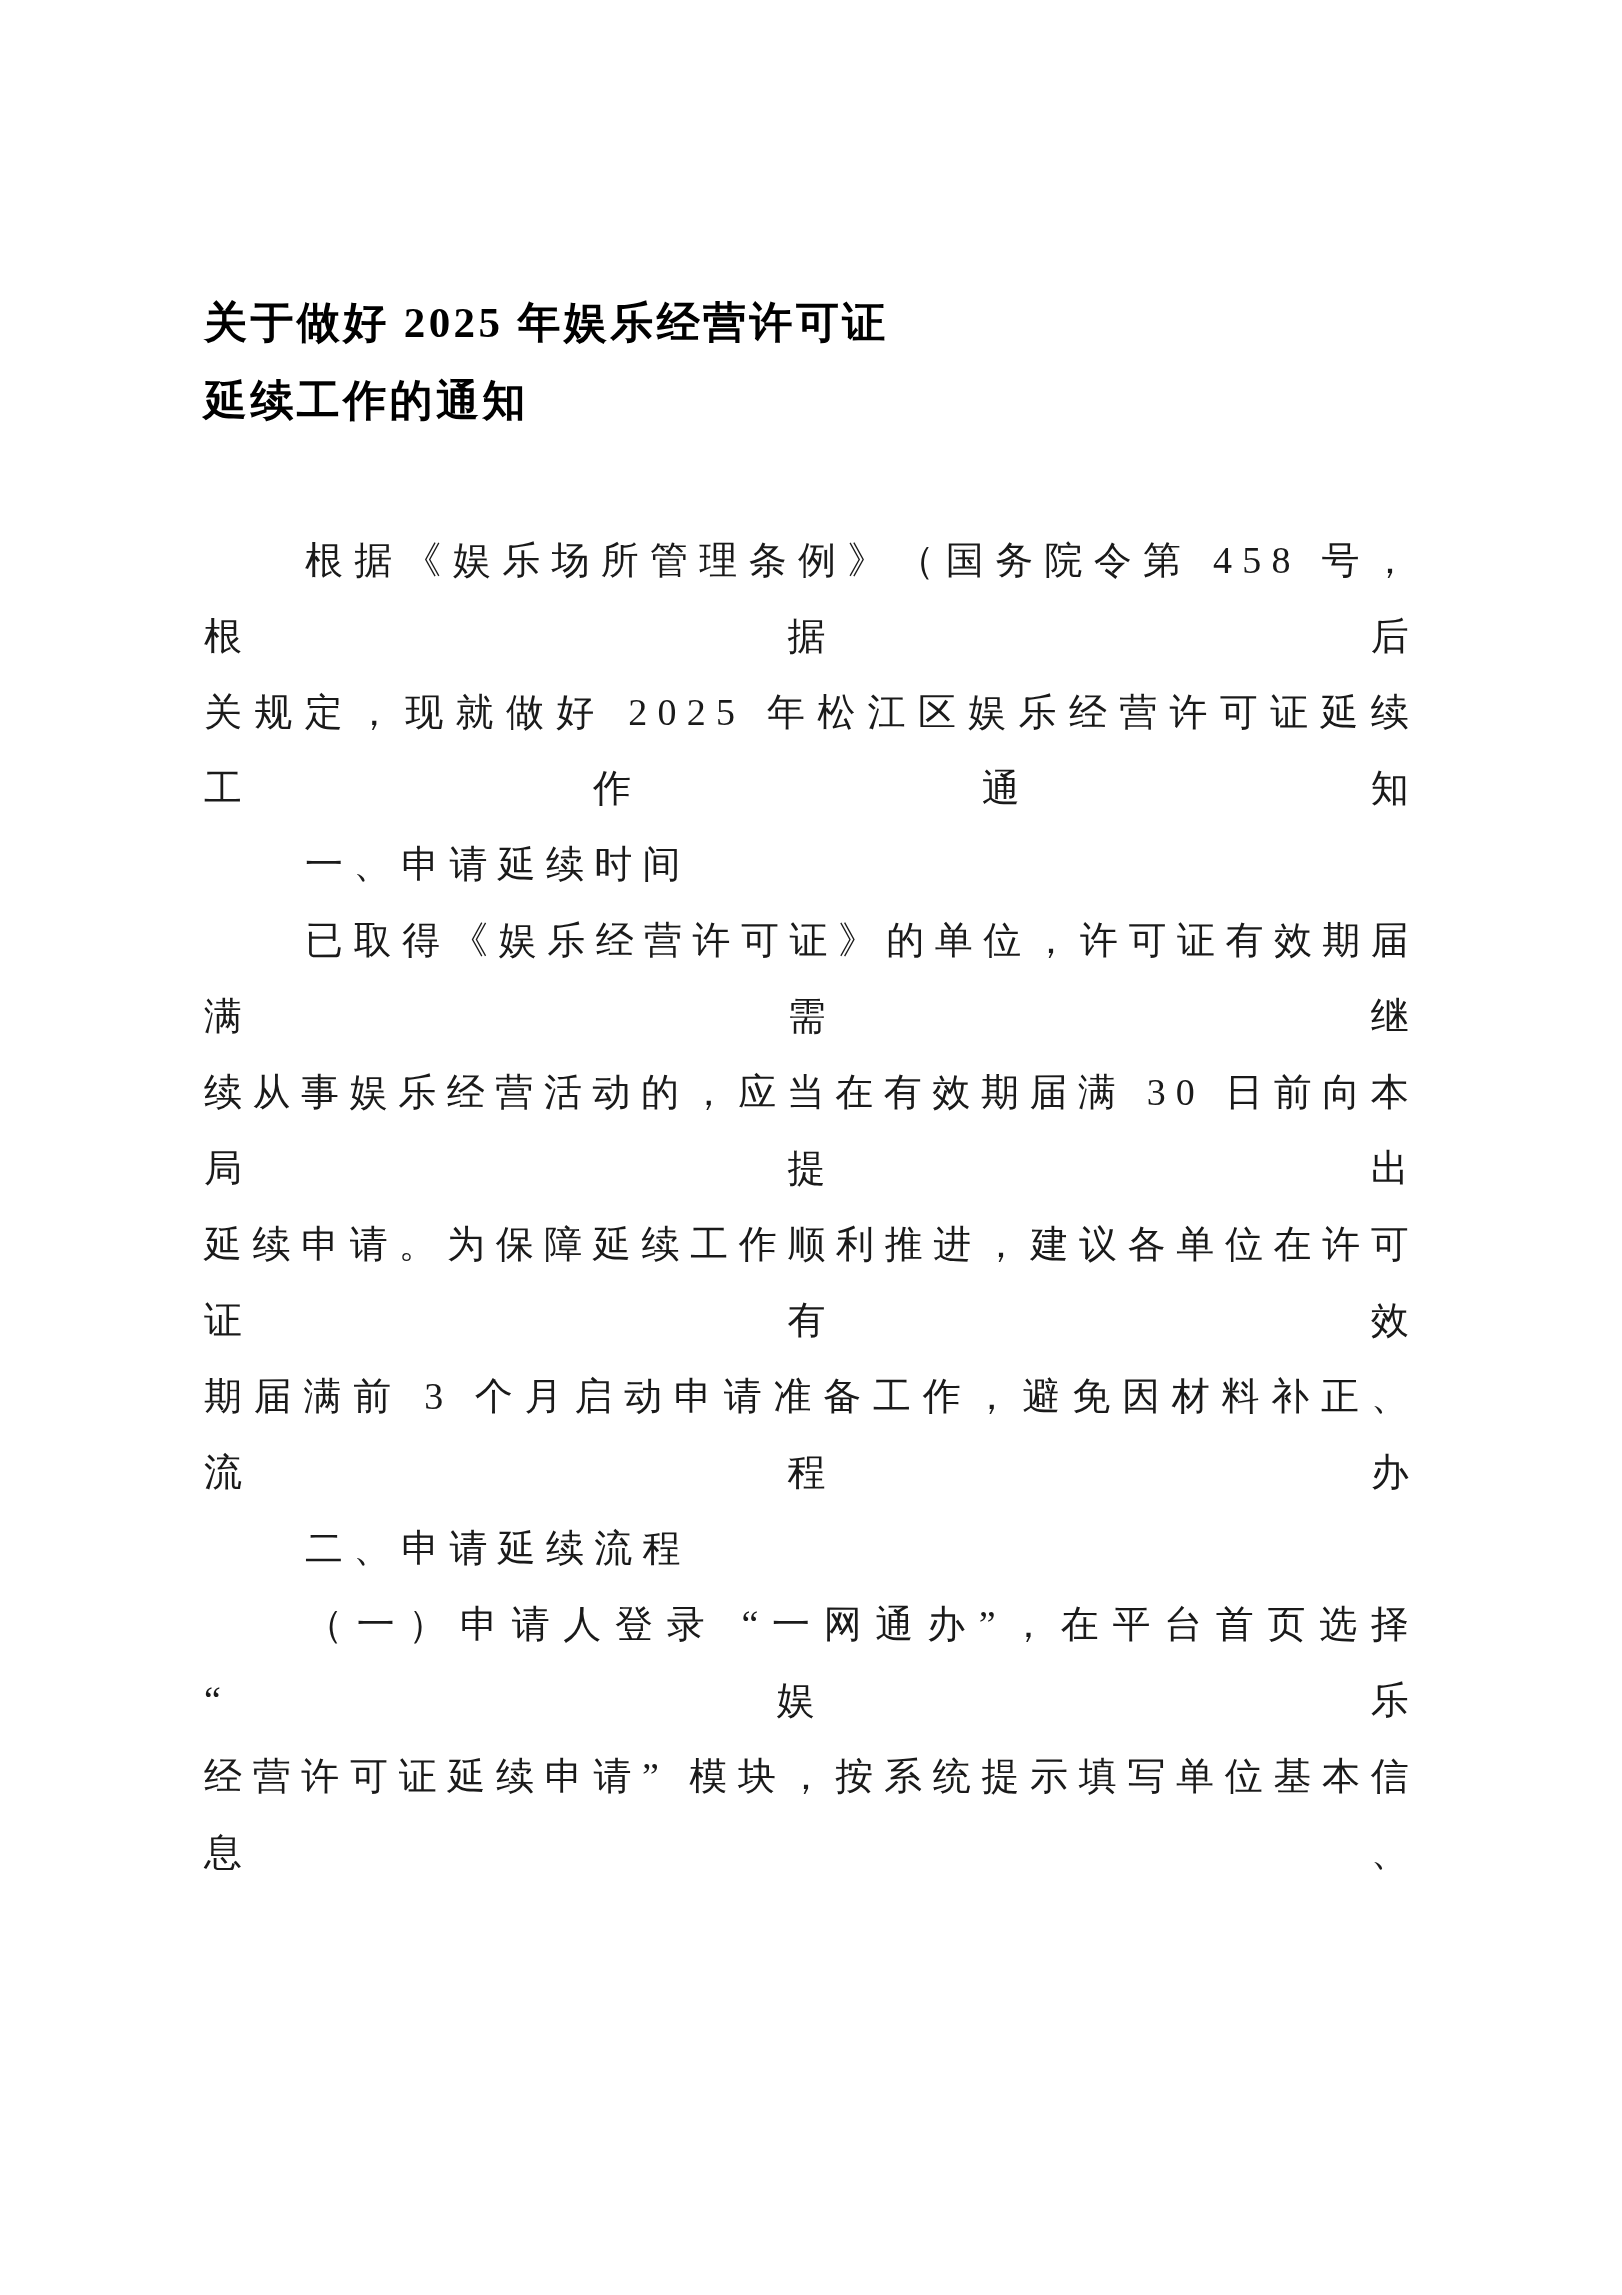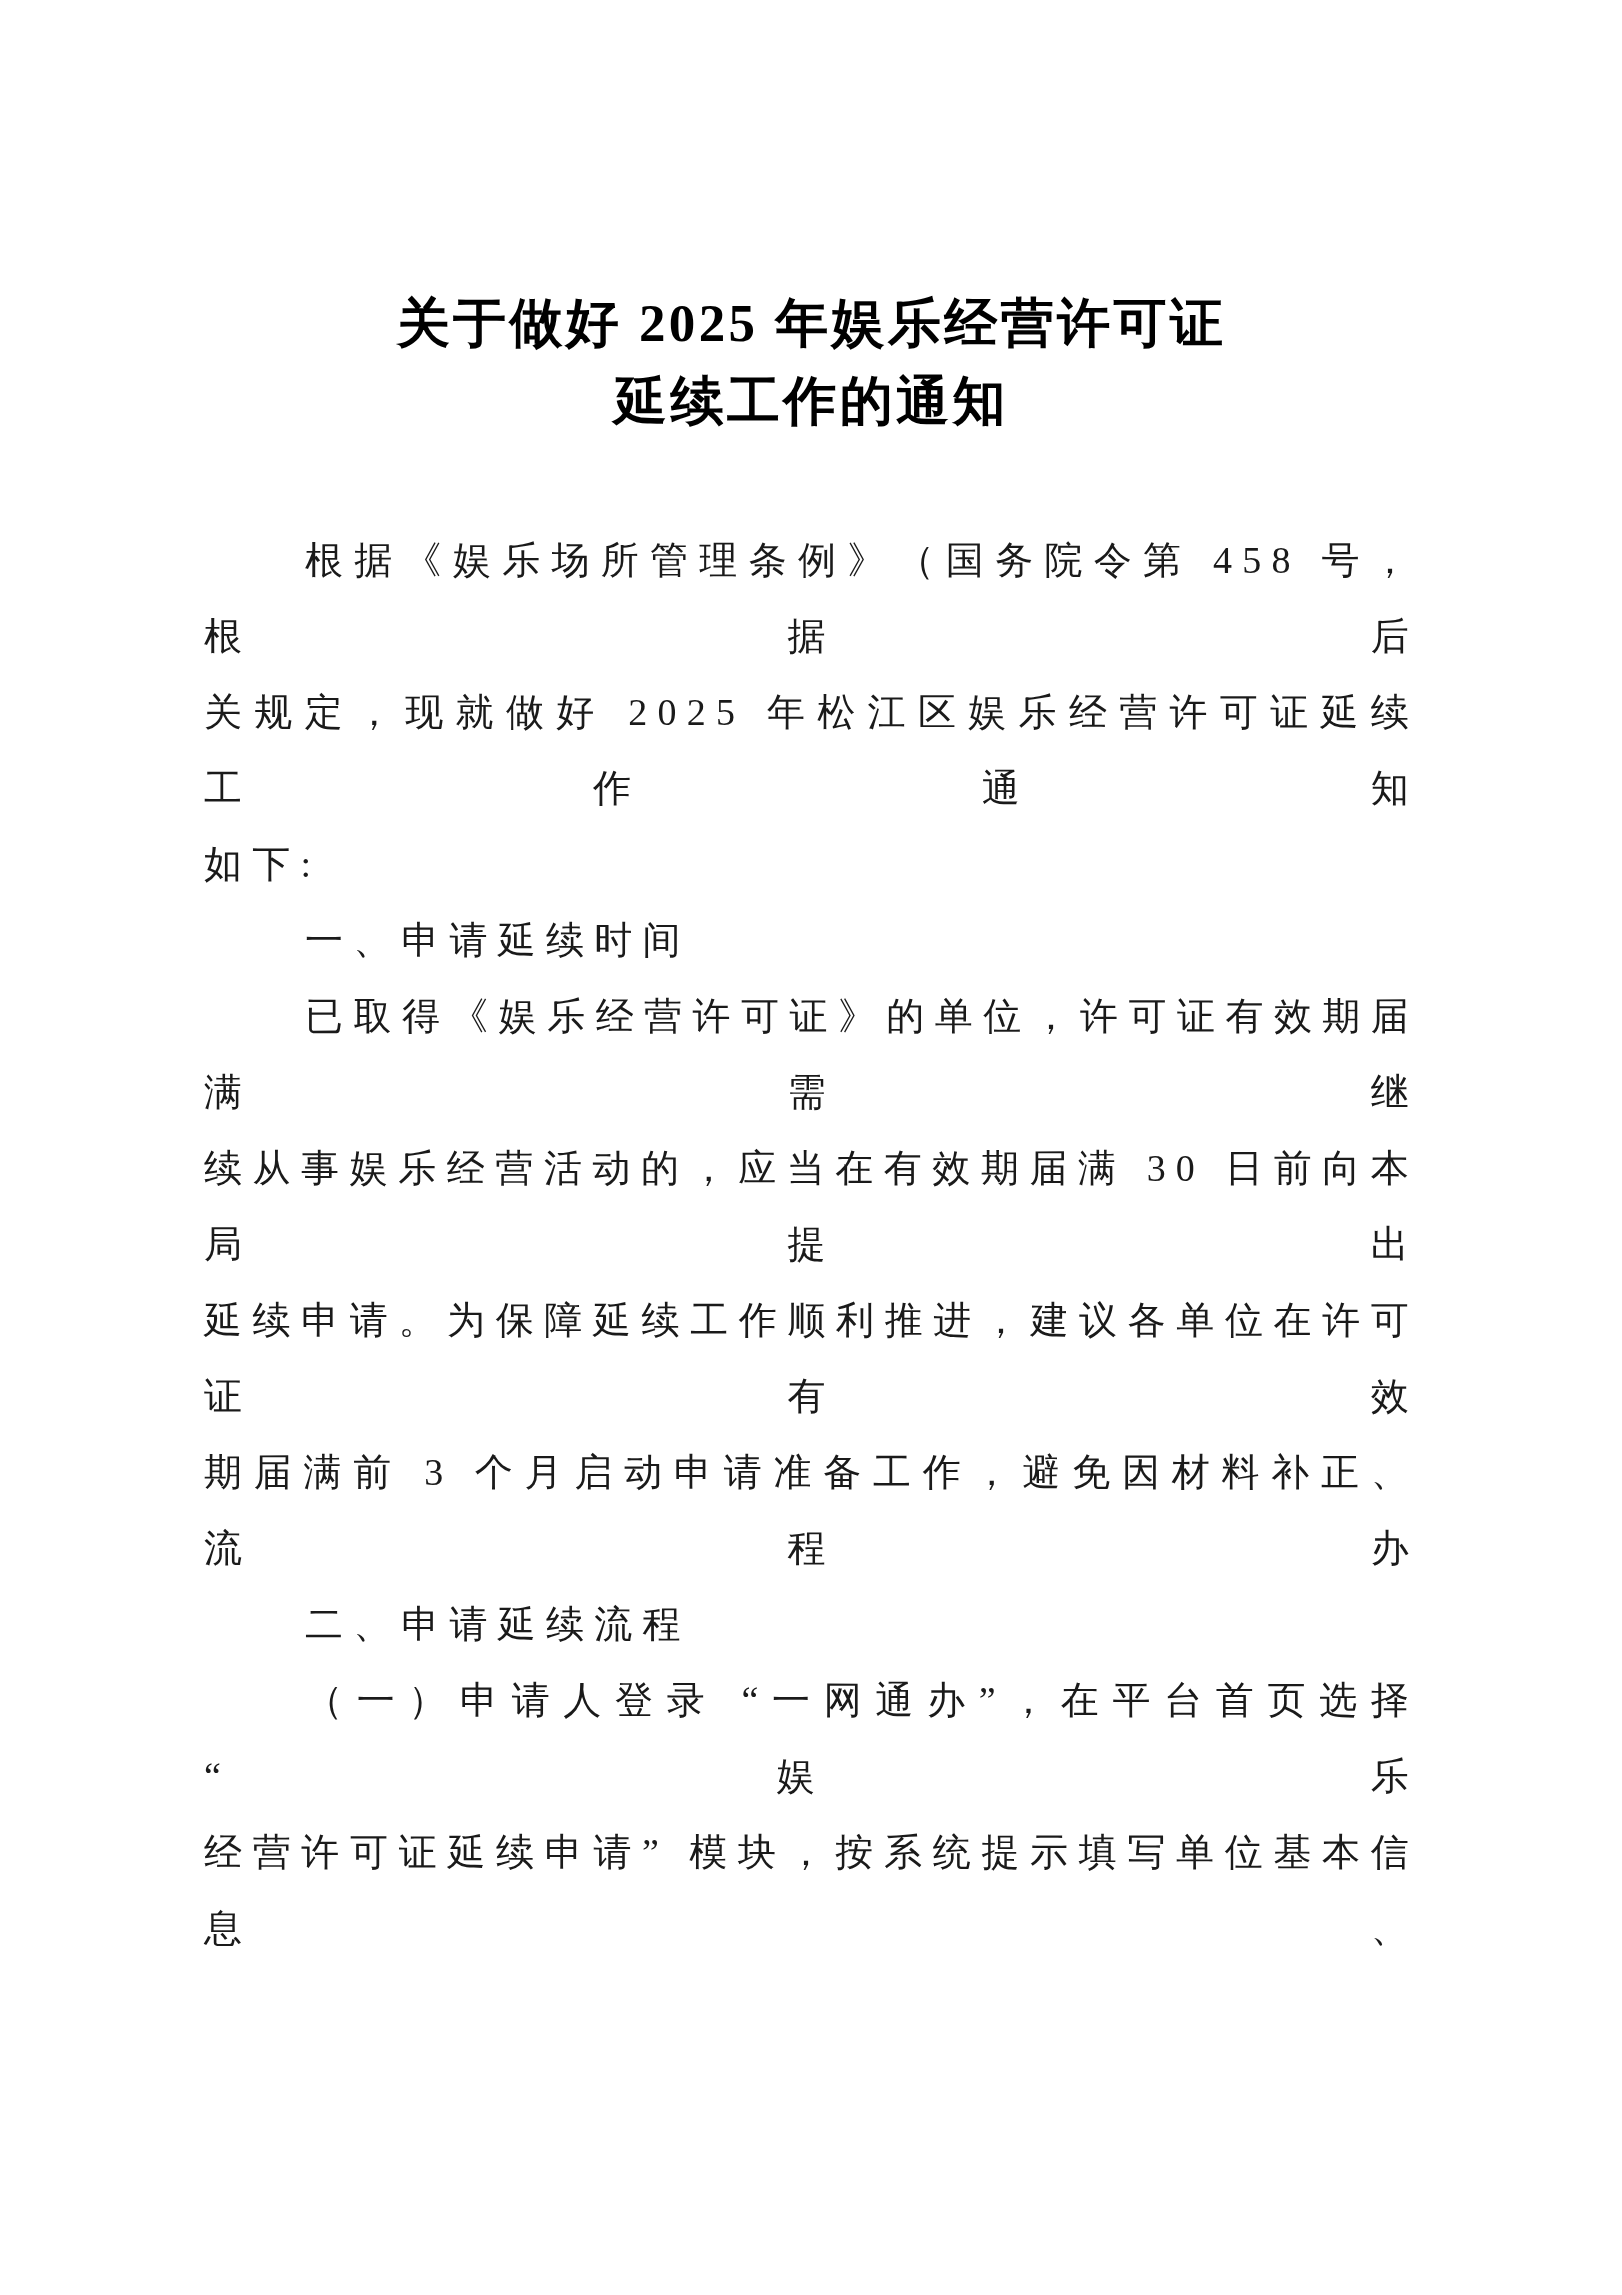--- a/index.html
+++ b/index.html
@@ -13,22 +13,21 @@
     height: 2295px;
     margin: 0 auto;
     background: #ffffff;
     box-sizing: border-box;
     padding: 284px 204px 0 204px;
     overflow: hidden;
     font-family: "Liberation Serif", "DejaVu Serif", serif;
   }
   .doc-title {
     margin: 0;
-    text-align: center;
-    font-size: 53px;
+    font-size: 43px;
     font-weight: 700;
     line-height: 78px;
     letter-spacing: 3.4px;
     color: #000000;
   }
   .doc-title .title-line {
     white-space: nowrap;
   }
   .doc-body {
     margin-top: 82px;
@@ -55,21 +54,20 @@
 <div class="page">
   <h1 class="doc-title">
     <div class="title-line">关于做好 2025 年娱乐经营许可证</div>
     <div class="title-line">延续工作的通知</div>
   </h1>
 
   <div class="doc-body">
 
       <div class="line indent stretch">根据《娱乐场所管理条例》（国务院令第 458 号，根据后</div>
       <div class="line stretch">关规定，现就做好 2025 年松江区娱乐经营许可证延续工作通知</div>
-      <div class="line">如下:</div>
       <div class="line indent">一、申请延续时间</div>
       <div class="line indent stretch">已取得《娱乐经营许可证》的单位，许可证有效期届满需继</div>
       <div class="line stretch">续从事娱乐经营活动的，应当在有效期届满 30 日前向本局提出</div>
       <div class="line stretch">延续申请。为保障延续工作顺利推进，建议各单位在许可证有效</div>
       <div class="line stretch">期届满前 3 个月启动申请准备工作，避免因材料补正、流程办</div>
       <div class="line indent">二、申请延续流程</div>
       <div class="line indent stretch">（一）申请人登录 “一网通办”，在平台首页选择 “娱乐</div>
       <div class="line stretch">经营许可证延续申请” 模块，按系统提示填写单位基本信息、</div>
     </div>
 </div>

